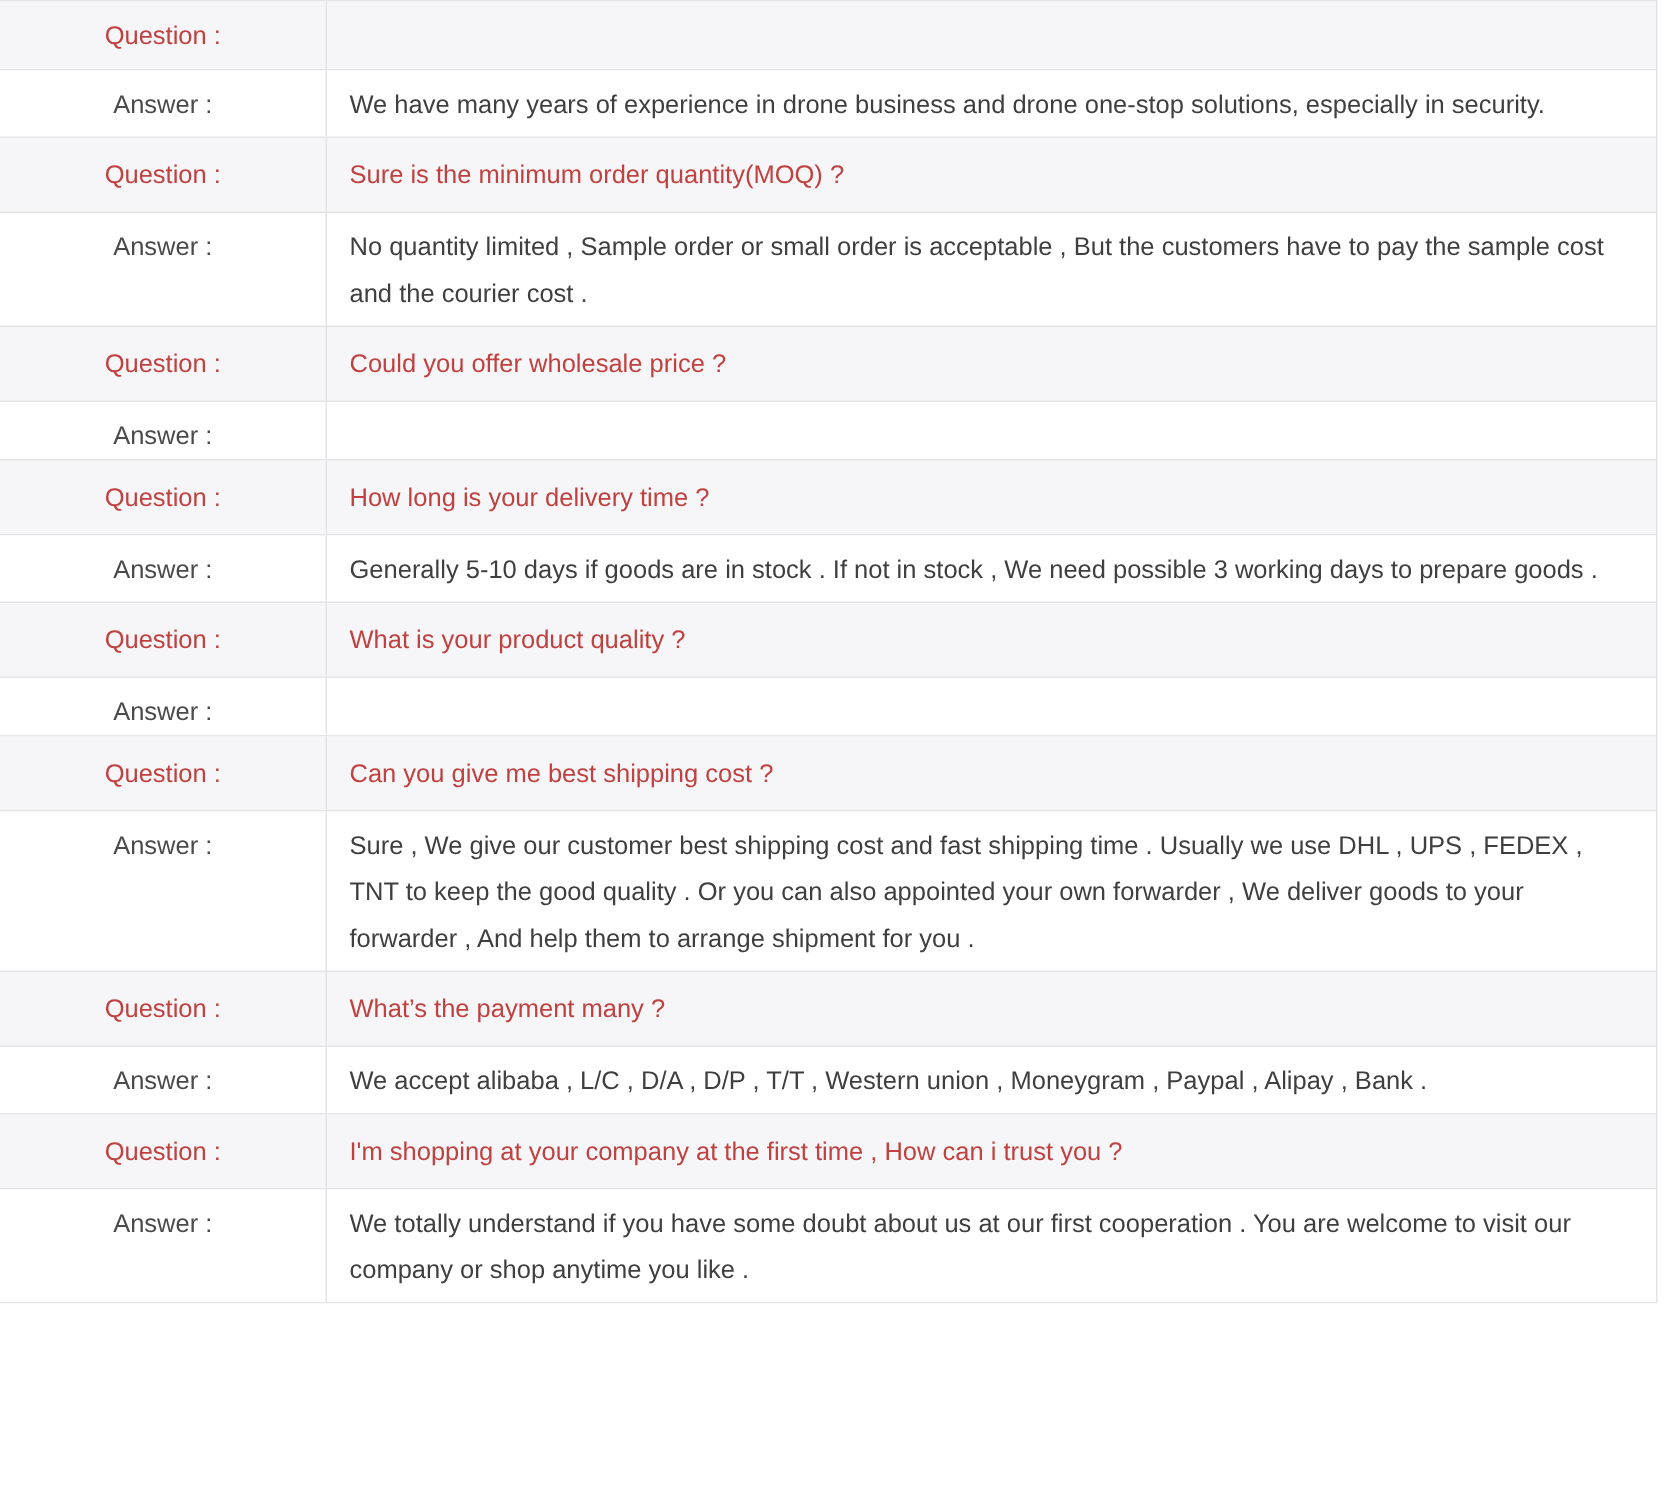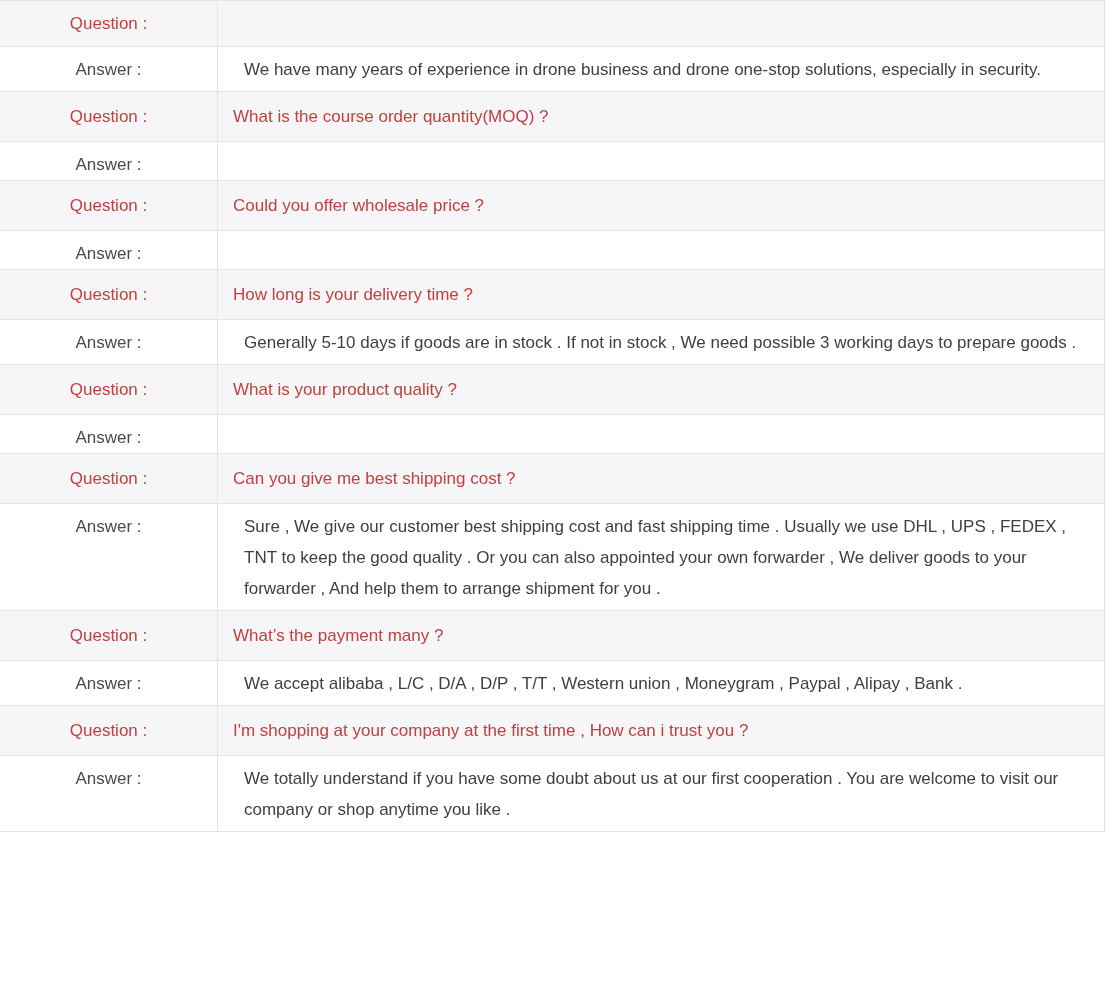--- a/index.html
+++ b/index.html
@@ -41,43 +41,44 @@
   .q-row.first { min-height: 46px; }
   .q-row .label-cell { align-items: center; color: #c0413f; }
   .q-row .content-cell {
     display: flex;
     align-items: center;
     color: #c0413f;
     padding-top: 0;
     padding-bottom: 0;
   }
   
-  .a-row { background: #ffffff; gap: 11px; }
+  .a-row { background: #ffffff; }
   .a-row .label-cell { align-items: flex-start; padding-top: 7px; color: #4a4a4a; }
   .a-row .content-cell { color: #3f3f3f; padding-top: 7px; }
 </style>
 </head>
 <body>
 
 <div class="faq-table">
 
   <div class="row q-row first">
     <div class="label-cell">Question :</div>
   </div>
   <div class="row a-row">
     <div class="label-cell">Answer :</div>
     <div class="content-cell">We have many years of experience in drone business and drone one-stop solutions, especially in security.</div>
   </div>
 
   <div class="row q-row">
     <div class="label-cell">Question :</div>
-    <div class="content-cell">What is the course order quantity(MOQ) ?</div>
+    <div class="content-cell">Sure is the minimum order quantity(MOQ) ?</div>
   </div>
   <div class="row a-row">
     <div class="label-cell">Answer :</div>
+    <div class="content-cell">No quantity limited , Sample order or small order is acceptable , But the customers have to pay the sample cost and the courier cost .</div>
   </div>
 
   <div class="row q-row">
     <div class="label-cell">Question :</div>
     <div class="content-cell">Could you offer wholesale price ?</div>
   </div>
   <div class="row a-row">
     <div class="label-cell">Answer :</div>
   </div>
 

